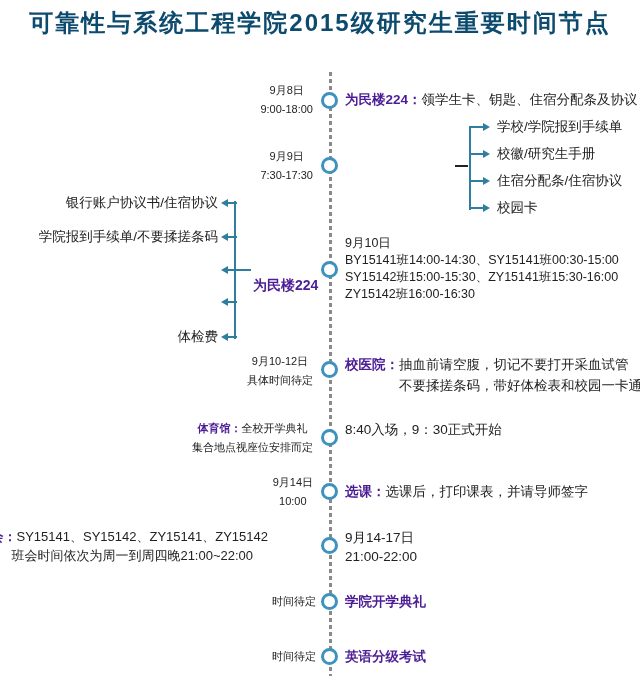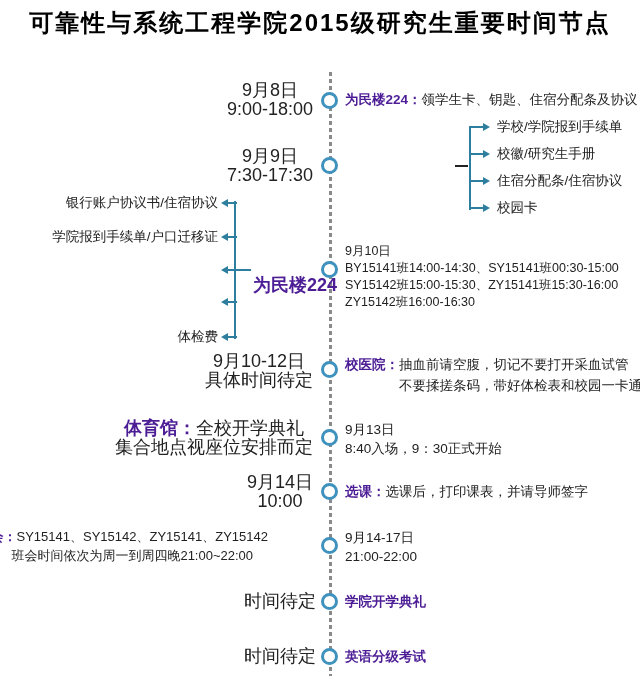--- a/index.html
+++ b/index.html
@@ -2,35 +2,35 @@
 <html><head>
 <meta charset="utf-8">
 <style>
   html,body{margin:0;padding:0;background:#ffffff;}
   #canvas{
     position:relative;width:640px;height:681px;background:#ffffff;
     font-family:"Liberation Sans","DejaVu Sans",sans-serif;color:#222;overflow:hidden;
   }
   .title{
     position:absolute;top:7px;left:0;width:100%;text-align:center;
-    font-size:24px;font-weight:bold;letter-spacing:2px;color:#000000;white-space:nowrap;
+    font-size:24px;font-weight:bold;letter-spacing:2px;color:#0c4a6e;white-space:nowrap;
   }
   .axis{
     position:absolute;left:329px;top:72px;width:3px;height:604px;
     background:repeating-linear-gradient(to bottom,#8a8a8a 0 4px,rgba(0,0,0,0) 4px 7px);
   }
   .node{
     position:absolute;left:321px;width:11px;height:11px;background:#fff;
     border:3px solid #3e92bd;border-radius:50%;z-index:3;
   }
-  .ltext{position:absolute;right:327px;text-align:center;font-size:18px;line-height:19px;white-space:nowrap;}
+  .ltext{position:absolute;right:327px;text-align:center;font-size:11px;line-height:19px;white-space:nowrap;}
   .ltext.r{text-align:center;}
   .rtext{position:absolute;left:345px;font-size:13.5px;line-height:19px;white-space:nowrap;}
   .leftitem{position:absolute;right:422px;text-align:right;font-size:13.5px;line-height:18px;white-space:nowrap;}
-  .small{font-size:12.5px;line-height:17px;margin-top:8px;}
+  .small{font-size:12.5px;line-height:17px;}
   .f13{font-size:13px;}
   b,.bold{font-weight:bold;color:#4c1d95;}
   .vline{position:absolute;width:2px;background:#2e7f9f;}
   .hline{position:absolute;height:2px;background:#2e7f9f;}
   .hdash{position:absolute;height:2px;background:#222;}
   .stub{position:absolute;height:8px;}
   .stub .bar{position:absolute;top:3px;height:2px;background:#2e7f9f;}
   .stub .head{position:absolute;top:0;width:0;height:0;border-top:4px solid transparent;border-bottom:4px solid transparent;}
   .stub-l{width:16px;left:221px;}
   .stub-l .bar{right:0;width:10px;}
@@ -89,21 +89,21 @@
   <div class="stub stub-r" style="top:204px">
       <span class="bar"></span>
       <span class="head"></span>
     </div>
   <div class="branch" style="top:145px">校徽/研究生手册</div>
   <div class="branch" style="top:118px">学校/学院报到手续单</div>
   <div class="branch" style="top:172px">住宿分配条/住宿协议</div>
   <div class="branch" style="top:199px">校园卡</div>
 
   <div class="leftitem" style="top:194px">银行账户协议书/住宿协议</div>
-  <div class="leftitem" style="top:228px">学院报到手续单/户口迁移证</div>
+  <div class="leftitem" style="top:228px">学院报到手续单/不要揉搓条码</div>
   <div class="leftitem" style="top:328px">体检费</div>
   <div class="vline" style="left:234px;top:201px;height:138px"></div>
   <div class="stub stub-l" style="top:199px">
       <span class="bar"></span>
       <span class="head"></span>
     </div>
   <div class="stub stub-l" style="top:233px">
       <span class="bar"></span>
       <span class="head"></span>
     </div>
@@ -113,21 +113,21 @@
     </div>
   <div class="stub stub-l" style="top:298px">
       <span class="bar"></span>
       <span class="head"></span>
     </div>
   <div class="stub stub-l" style="top:333px">
       <span class="bar"></span>
       <span class="head"></span>
     </div>
   <div class="hline" style="left:236px;top:269px;width:15px"></div>
-  <div class="bold" style="position:absolute;left:253px;top:276px;font-size:18px;line-height:19px">为民楼224</div>
+  <div class="bold" style="position:absolute;left:253px;top:276px;font-size:14px;line-height:19px">为民楼224</div>
   <div class="rtext small" style="top:235px">
     <div>9月10日</div>
     <div>BY15141班14:00-14:30、SY15141班00:30-15:00</div>
     <div>SY15142班15:00-15:30、ZY15141班15:30-16:00</div>
     <div>ZY15142班16:00-16:30</div>
   </div>
 
   <div class="ltext" style="top:352px">
     <div>9月10-12日</div>
     <div>具体时间待定</div>
@@ -135,21 +135,20 @@
   <div class="rtext" style="top:354px;line-height:21px">
     <div><b>校医院：</b><span>抽血前请空腹，切记不要打开采血试管</span></div>
     <div class="indent2">不要揉搓条码，带好体检表和校园一卡通</div>
   </div>
 
   <div class="ltext r" style="top:419px">
     <div><b>体育馆：</b><span>全校开学典礼</span></div>
     <div>集合地点视座位安排而定</div>
   </div>
   <div class="rtext" style="top:420px">
-    <div>9月13日</div>
     <div>8:40入场，9：30正式开始</div>
   </div>
 
   <div class="ltext" style="top:473px">
     <div>9月14日</div>
     <div>10:00</div>
   </div>
   <div class="rtext" style="top:482px">
     <b>选课：</b><span>选课后，打印课表，并请导师签字</span>
   </div>

